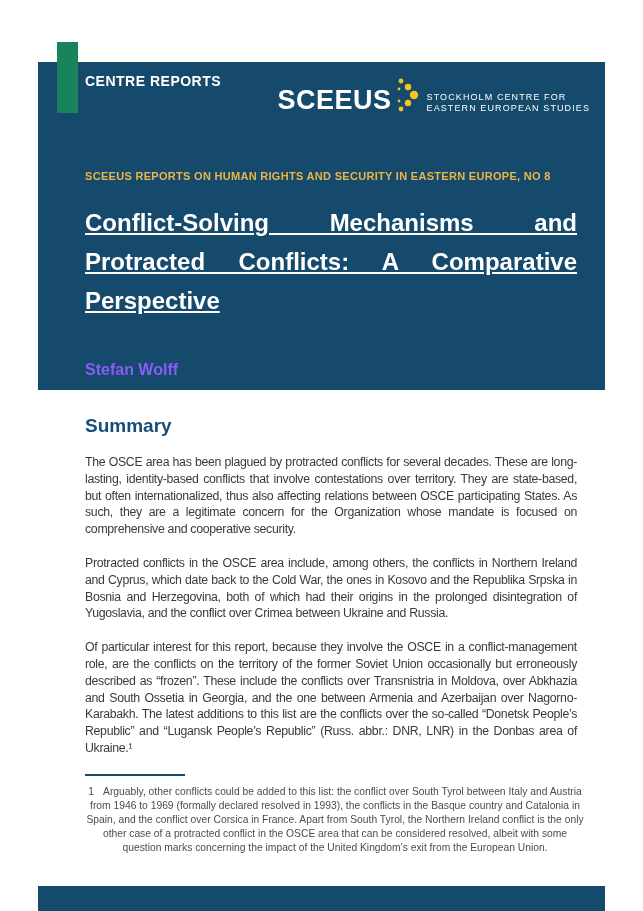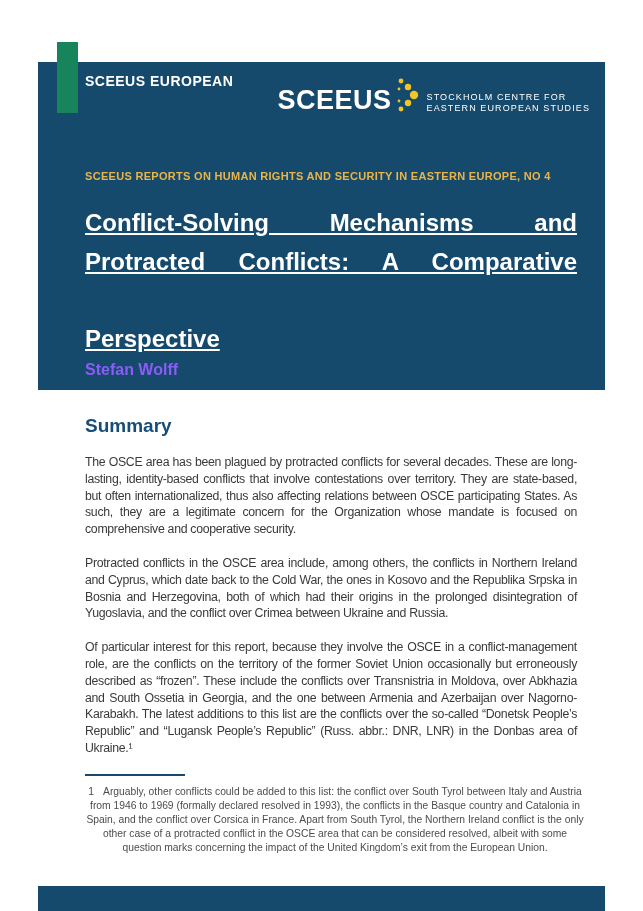--- a/index.html
+++ b/index.html
@@ -77,21 +77,21 @@
     position: absolute;
     left: 85px; top: 203px;
     width: 492px;
     color: #ffffff;
     font-size: 24px;
     font-weight: bold;
     line-height: 39px;
     z-index: 3;
   }
   .title-line { text-align: justify; text-align-last: justify; text-decoration: underline; }
-  .title-line.last { text-align: right; text-align-last: left; margin-top: 38px; }
+  .title-line.last { text-align: right; text-align-last: left; }
 
   .author {
     position: absolute;
     left: 85px; top: 361px;
     color: #8b5cf6;
     font-size: 16px;
     z-index: 3;
     font-weight: bold;
   }
 
@@ -141,40 +141,40 @@
   }
 </style>
 </head>
 <body>
 
 <div class="page">
 
   <div class="navy-block"></div>
   <div class="green-bar"></div>
 
-  <div class="report-label">SCEEUS EUROPEAN</div>
+  <div class="report-label">CENTRE REPORTS</div>
 
   <div class="logo">
     <span class="logo-wordmark">SCEEUS</span>
     <svg class="logo-dots" width="24" height="38" viewBox="0 0 24 38" aria-hidden="true">
       <circle cx="5" cy="5" r="2.4" fill="currentColor"></circle>
       <circle cx="12" cy="11" r="3.2" fill="currentColor"></circle>
       <circle cx="18" cy="19" r="4.2" fill="currentColor"></circle>
       <circle cx="12" cy="27" r="3.2" fill="currentColor"></circle>
       <circle cx="5" cy="33" r="2.4" fill="currentColor"></circle>
       <circle cx="3" cy="13" r="1.4" fill="currentColor"></circle>
       <circle cx="3" cy="25" r="1.4" fill="currentColor"></circle>
     </svg>
     <div class="logo-tagline">
       <div>STOCKHOLM CENTRE FOR</div>
       <div>EASTERN EUROPEAN STUDIES</div>
     </div>
   </div>
 
-  <div class="series-eyebrow">SCEEUS REPORTS ON HUMAN RIGHTS AND SECURITY IN EASTERN EUROPE, NO 4</div>
+  <div class="series-eyebrow">SCEEUS REPORTS ON HUMAN RIGHTS AND SECURITY IN EASTERN EUROPE, NO 8</div>
 
   <div class="report-title">
     <div class="title-line">Conflict-Solving Mechanisms and</div>
     <div class="title-line">Protracted Conflicts: A Comparative</div>
     <div class="title-line last">Perspective</div>
   </div>
 
   <div class="author">Stefan Wolff</div>
 
   <div class="summary">

